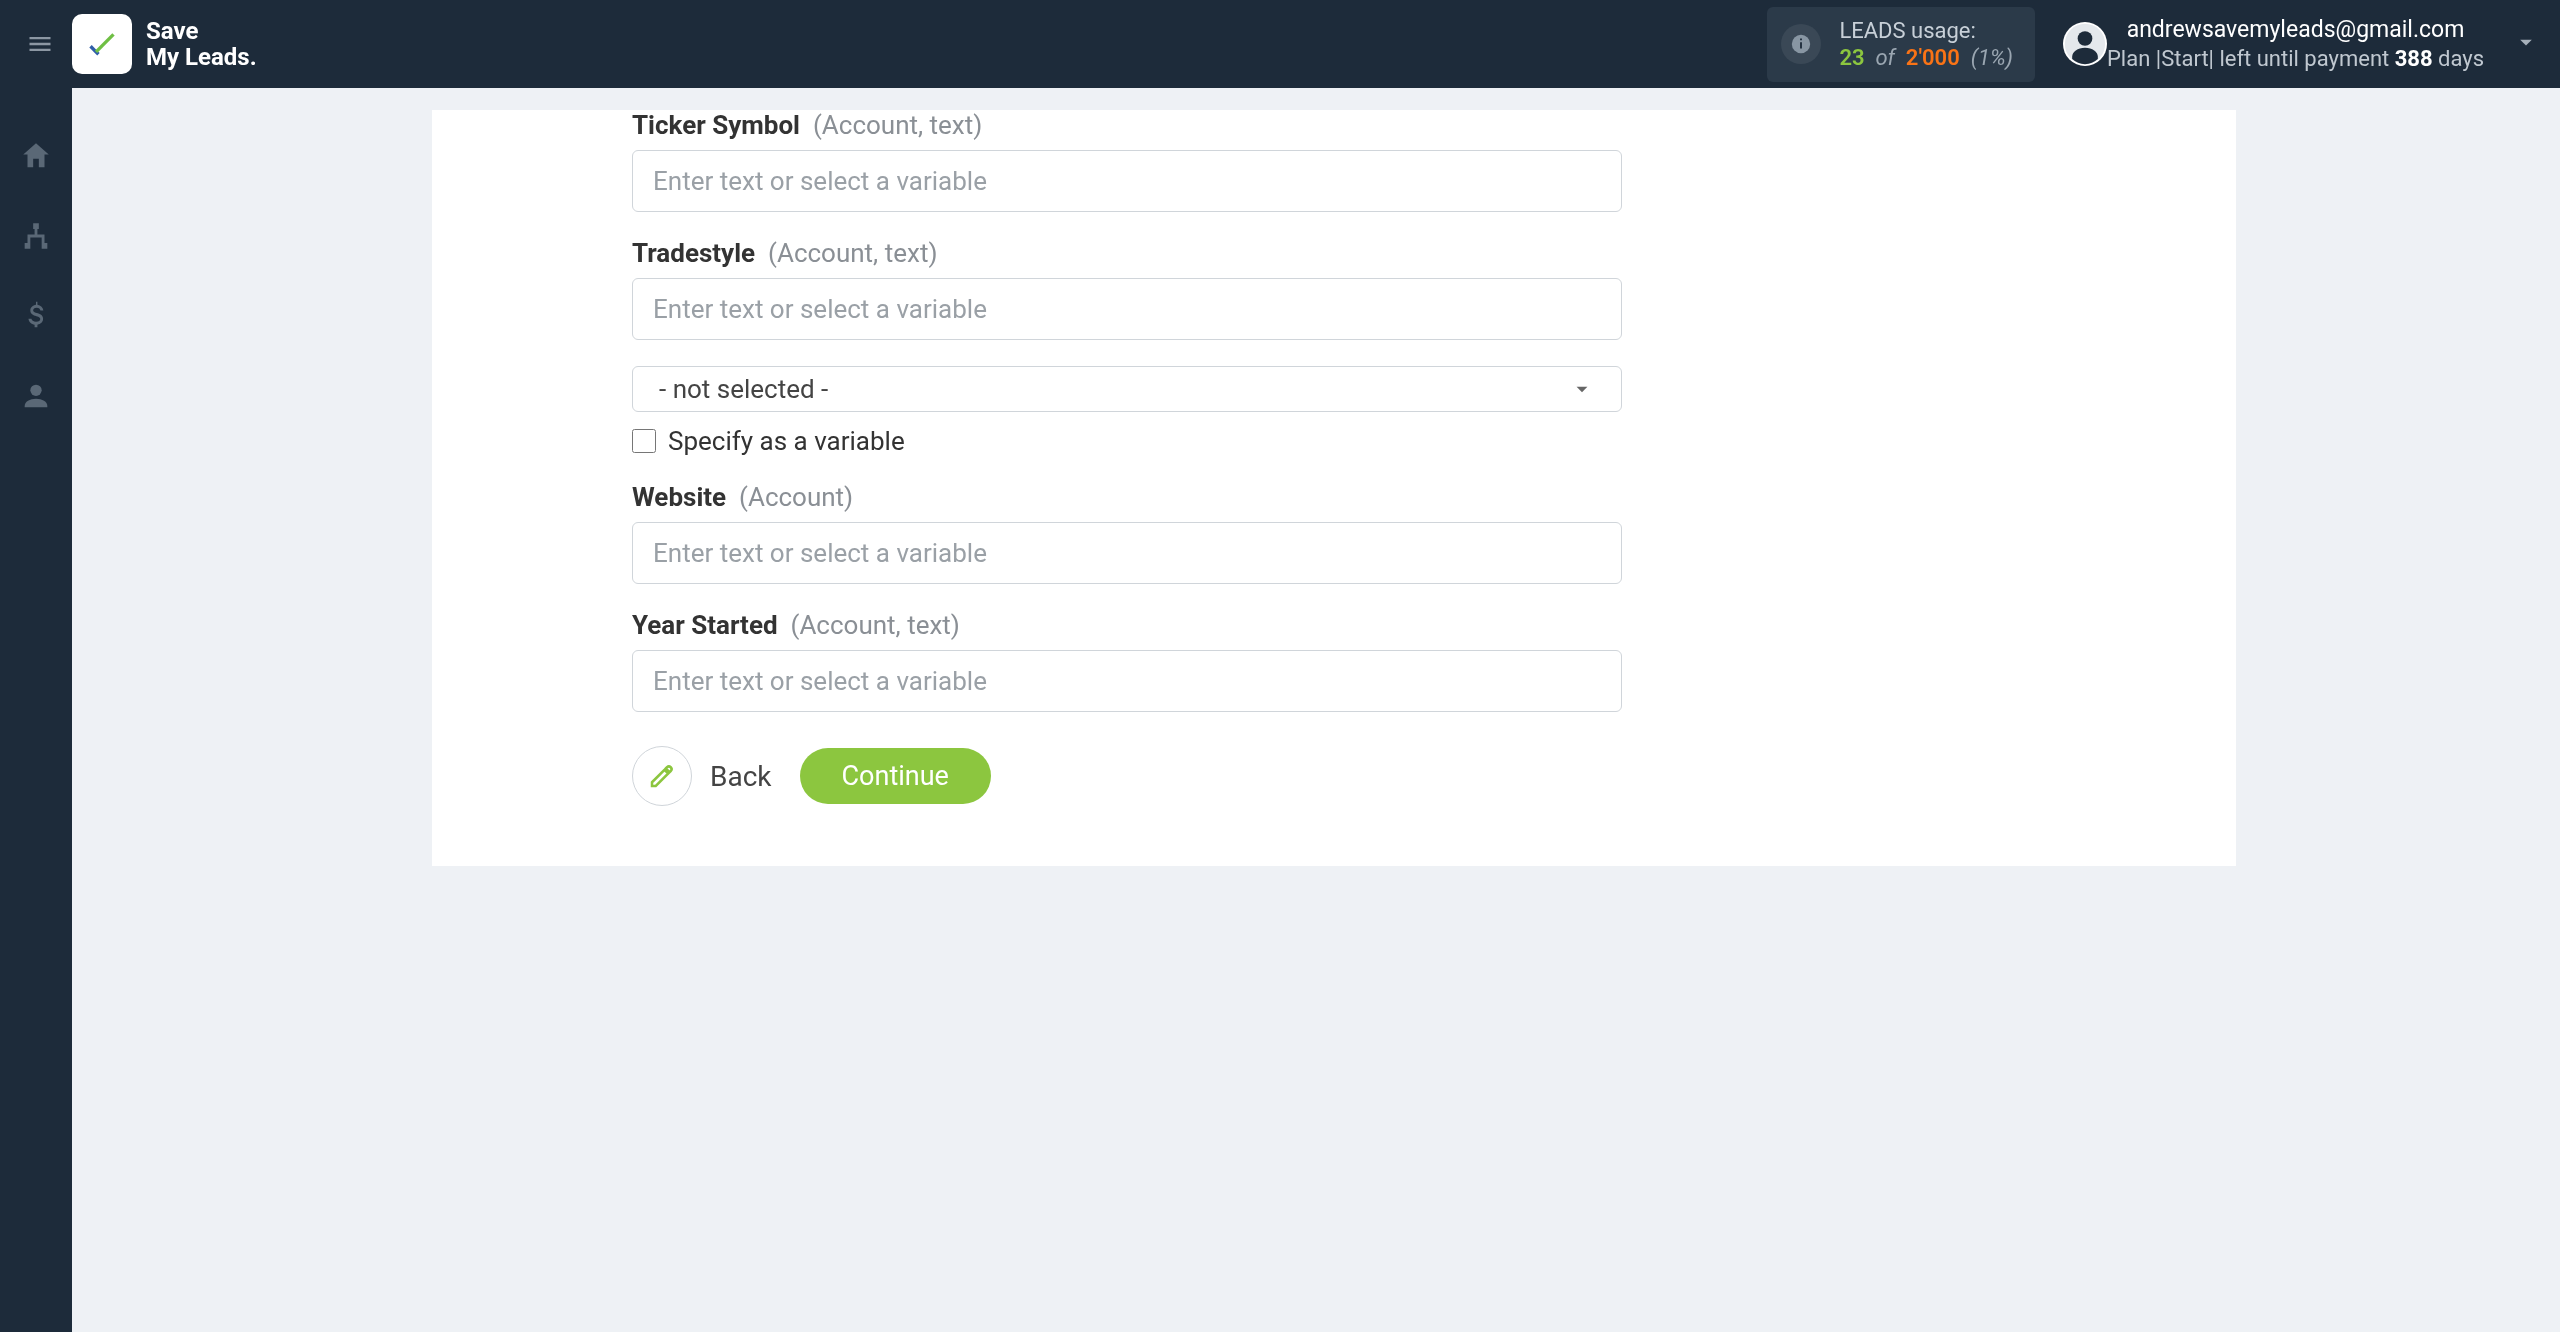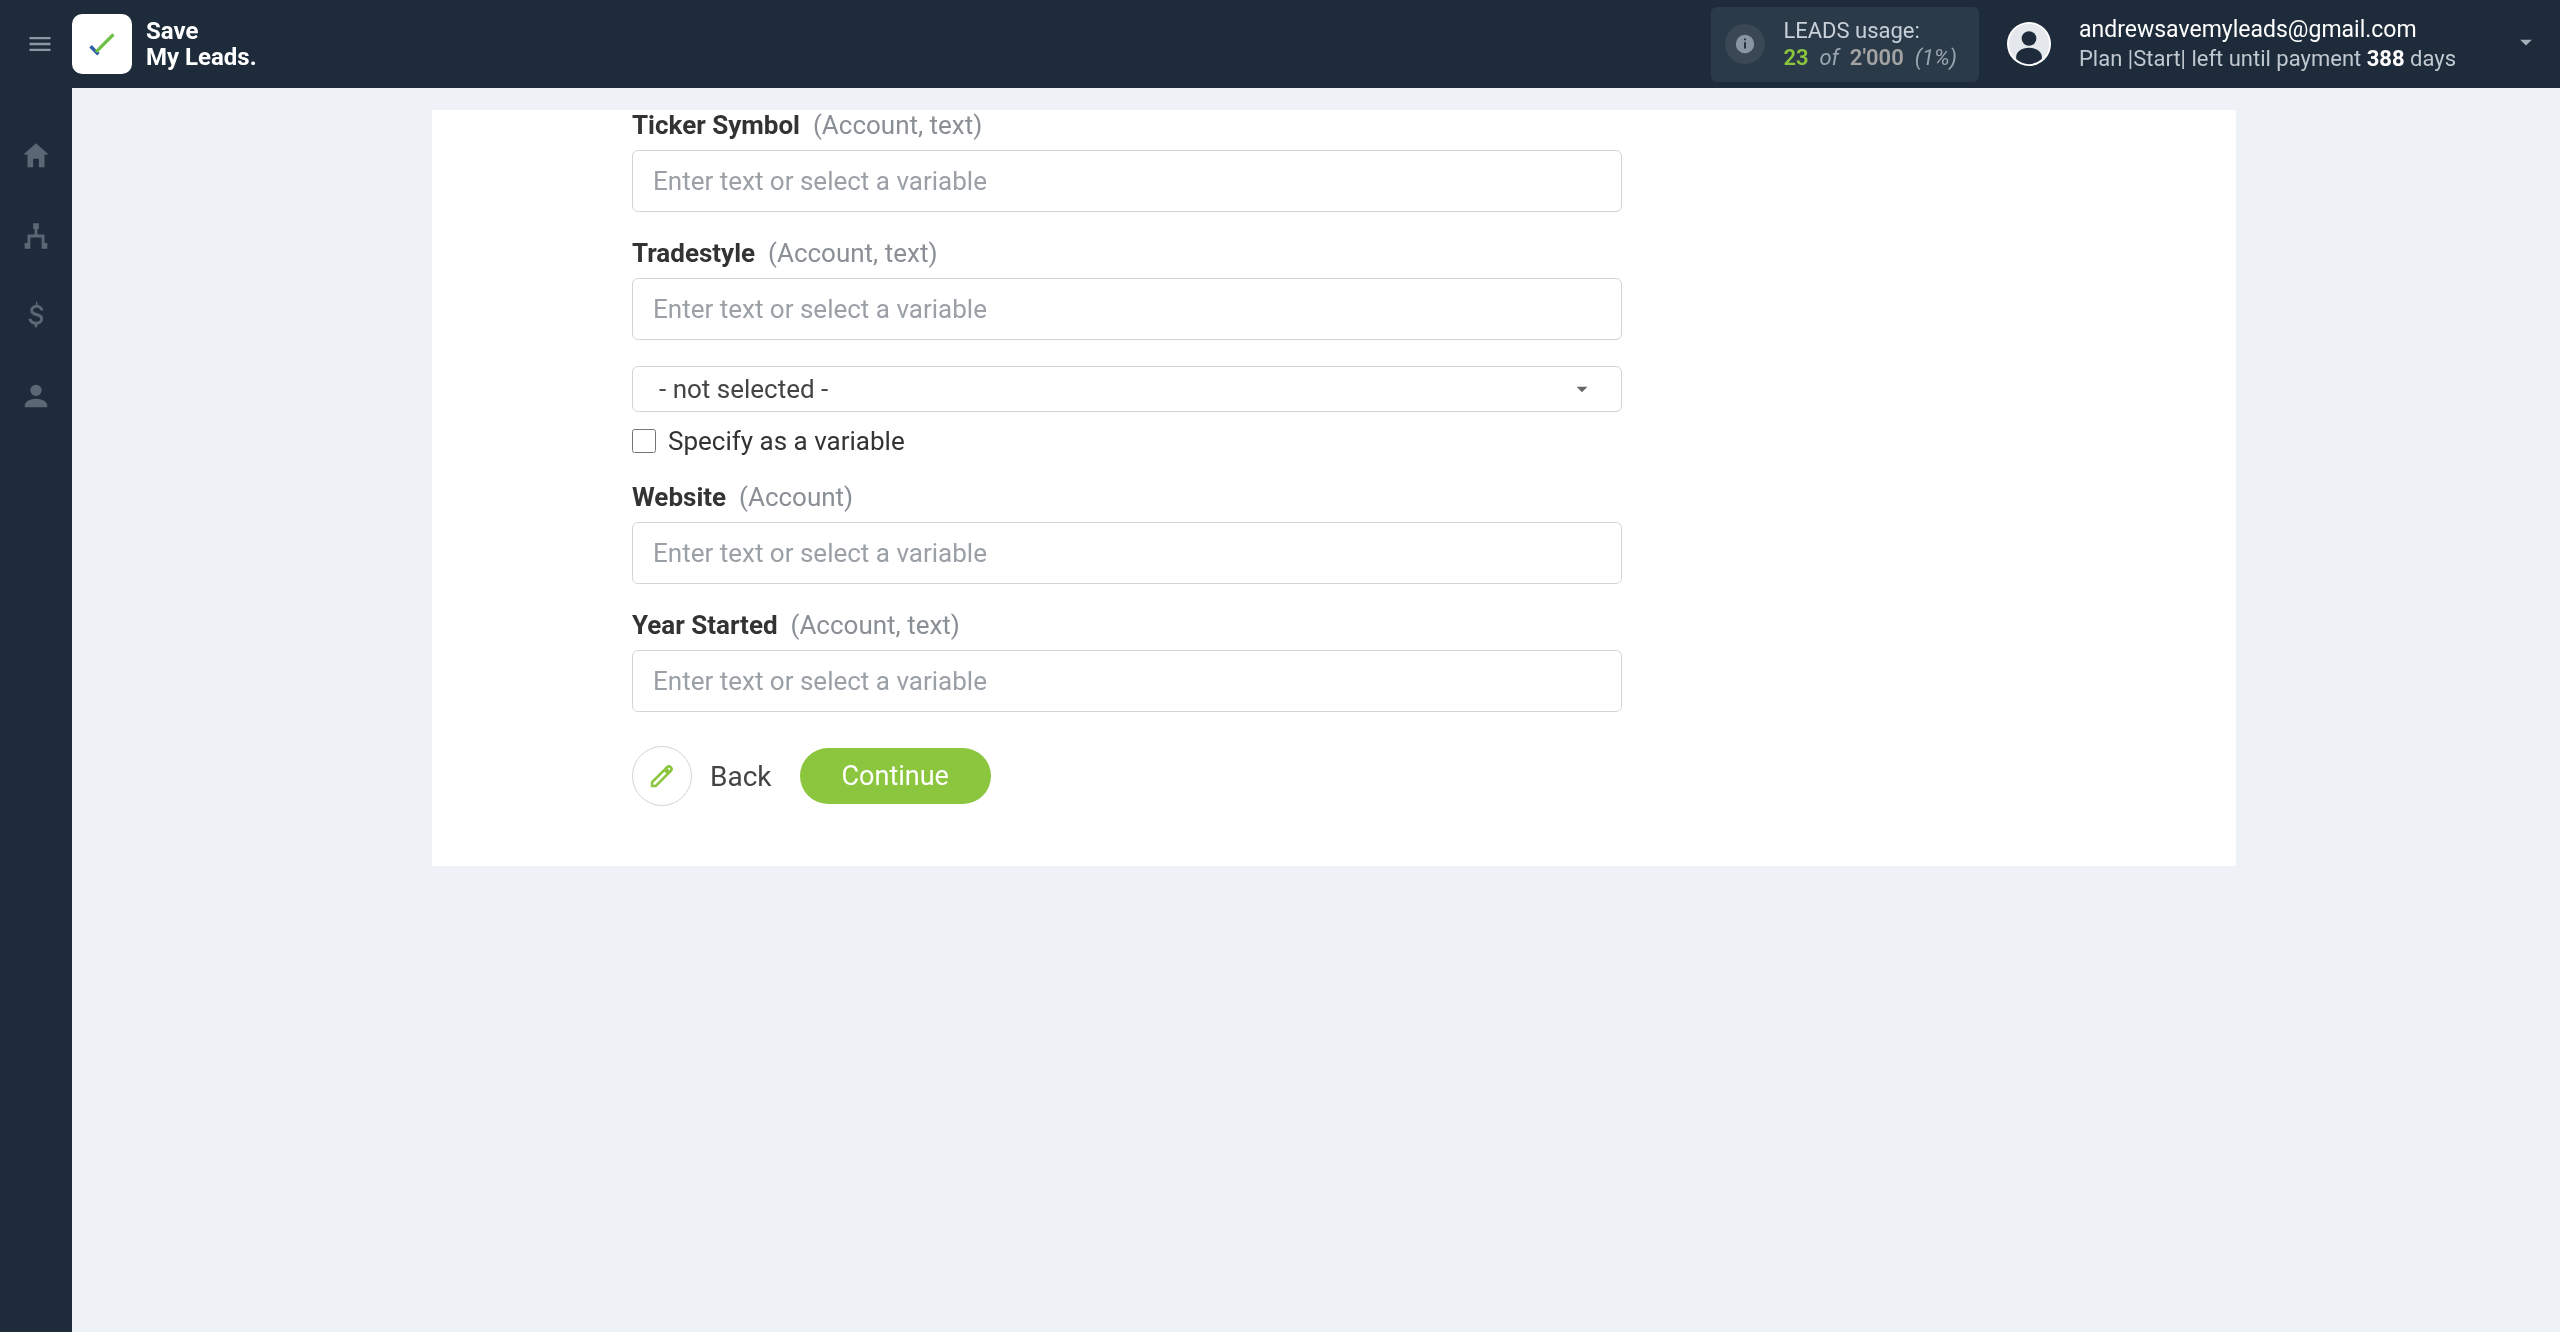--- a/index.html
+++ b/index.html
@@ -14,23 +14,23 @@
 .logo-box svg { width: 38px; height: 38px; }
 .logo-text { font-size: 24px; font-weight: 700; line-height: 1.1; }
 .header-spacer { flex: 1; }
 .usage-box { background: #2b3a49; border-radius: 6px; padding: 10px 22px 10px 14px; display: flex; align-items: center; gap: 18px; margin-right: 28px; }
 .info-circle { width: 40px; height: 40px; border-radius: 50%; background: #3a4856; display: flex; align-items: center; justify-content: center; }
 .info-circle svg { width: 22px; height: 22px; fill: #1d2b3a; }
 .usage-text { font-size: 22px; line-height: 1.25; color: #c8d0d8; }
 .usage-line2 { font-size: 22px; }
 .usage-num-used { color: #8cc63f; font-weight: 600; }
 .usage-of { color: #9aa6b1; font-style: italic; }
-.usage-num-total { color: #a3a3a3; font-weight: 600; }
+.usage-num-total { color: #f97316; font-weight: 600; }
 .usage-pct { color: #9aa6b1; font-style: italic; }
-.account { display: flex; align-items: center; gap: 28px; }
+.account { display: flex; align-items: center; gap: 0; text-align: center; }
 .avatar-circle { width: 44px; height: 44px; border-radius: 50%; background: #fff; display: flex; align-items: center; justify-content: center; }
 .avatar-circle svg { width: 44px; height: 44px; fill: #fff; }
 .account-text { font-size: 23px; line-height: 1.25; }
 .account-email { color: #fff; }
 .account-plan { color: #c0c8d0; font-size: 22px; }
 .account-plan .days-num { color: #fff; font-weight: 700; }
 .chev { margin-left: 28px; cursor: pointer; }
 .chev svg { width: 28px; height: 28px; fill: #a6b0ba; }
 
 

